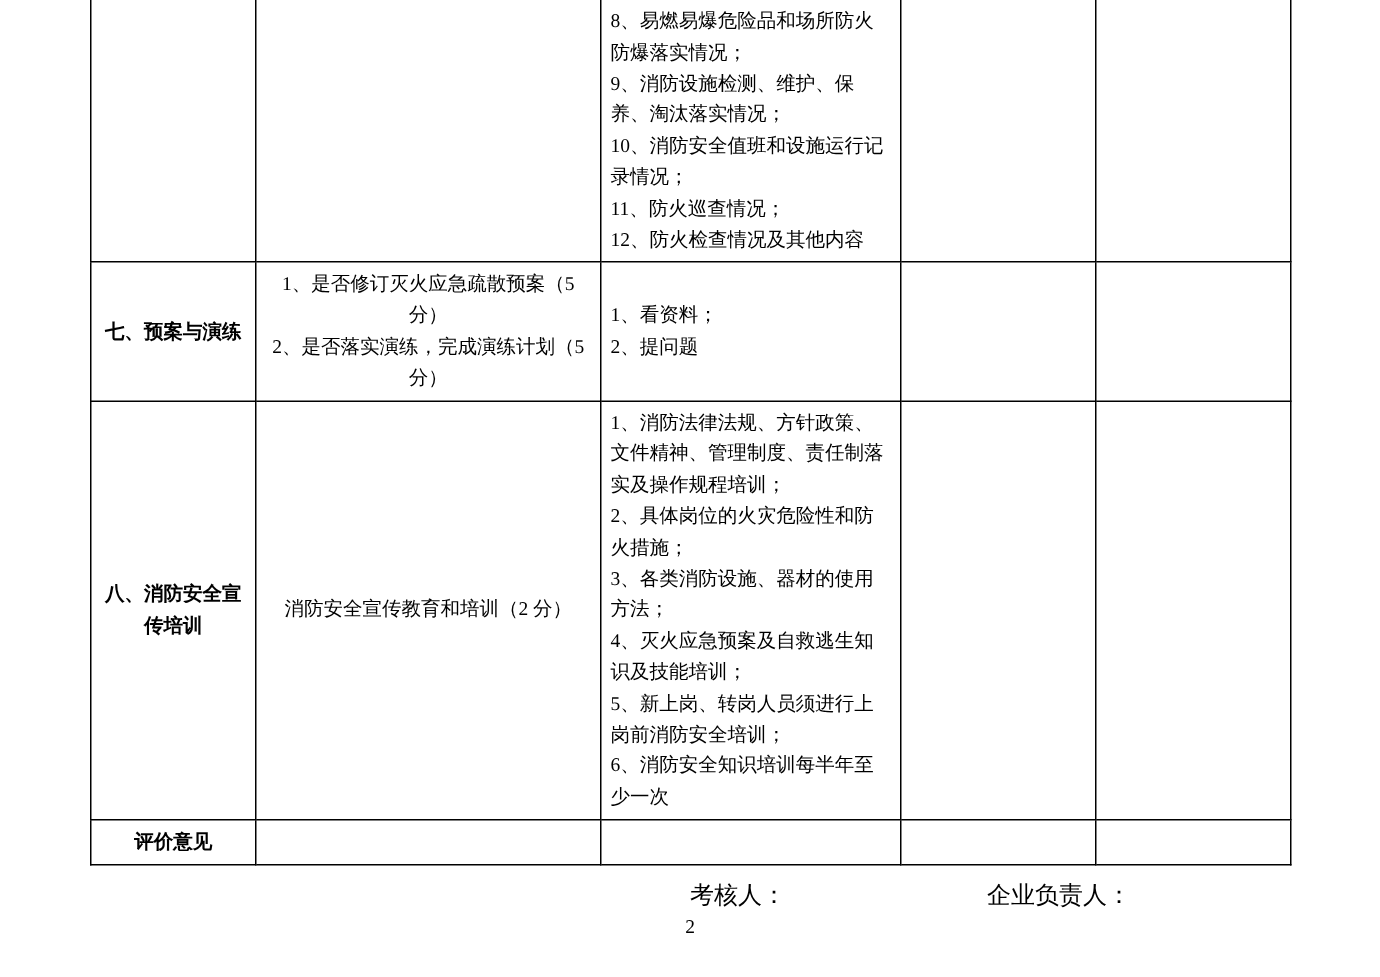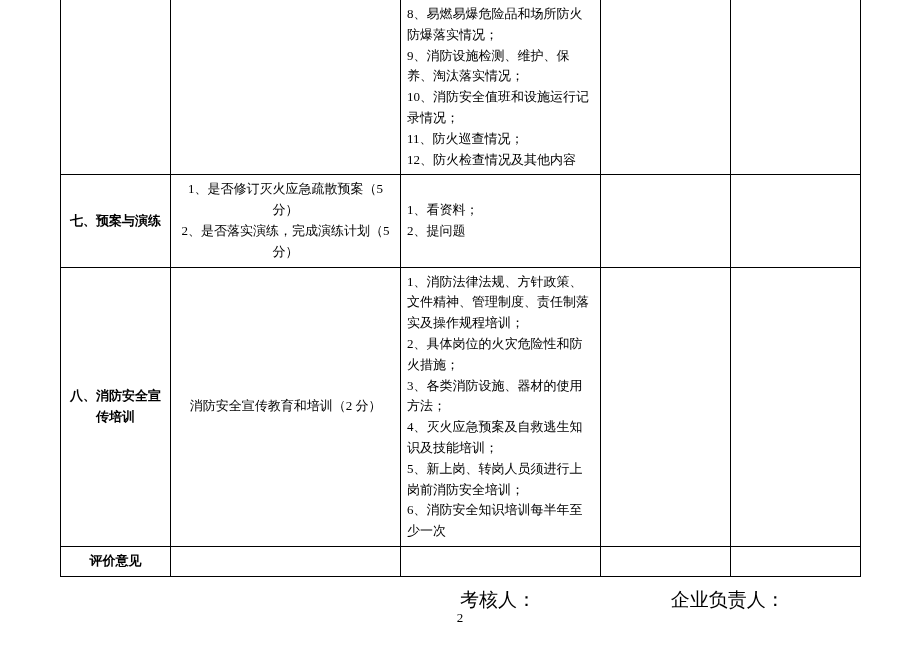--- a/index.html
+++ b/index.html
@@ -28,21 +28,21 @@
       font-size: 13px;
     }
     .col-1 { width: 110px; text-align: center; font-weight: bold; }
     .col-2 { width: 230px; text-align: center; }
     .col-3 { width: 200px; text-align: left; }
     .col-4 { width: 130px; }
     .col-5 { width: 130px; }
     .no-top { border-top: none; }
     .signature-row {
       margin-top: 8px;
-      font-size: 19px;
+      font-size: 16px;
       line-height: 1.6;
     }
     .sig-assessor {
       display: inline-block;
       margin-left: 400px;
     }
     .sig-responsible {
       display: inline-block;
       margin-left: 130px;
     }

